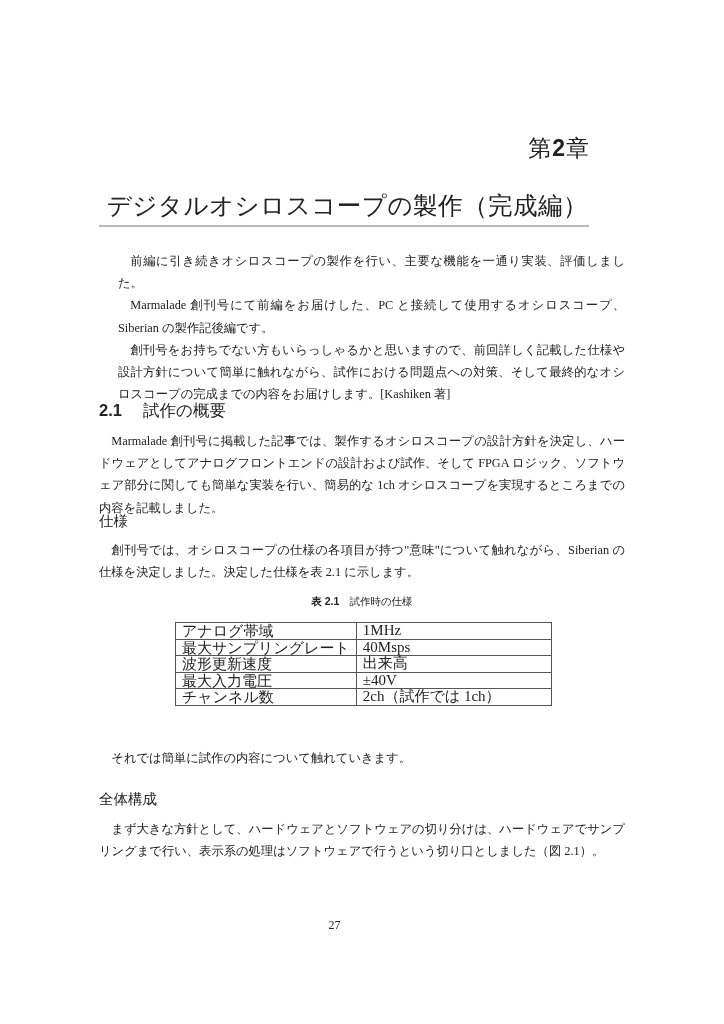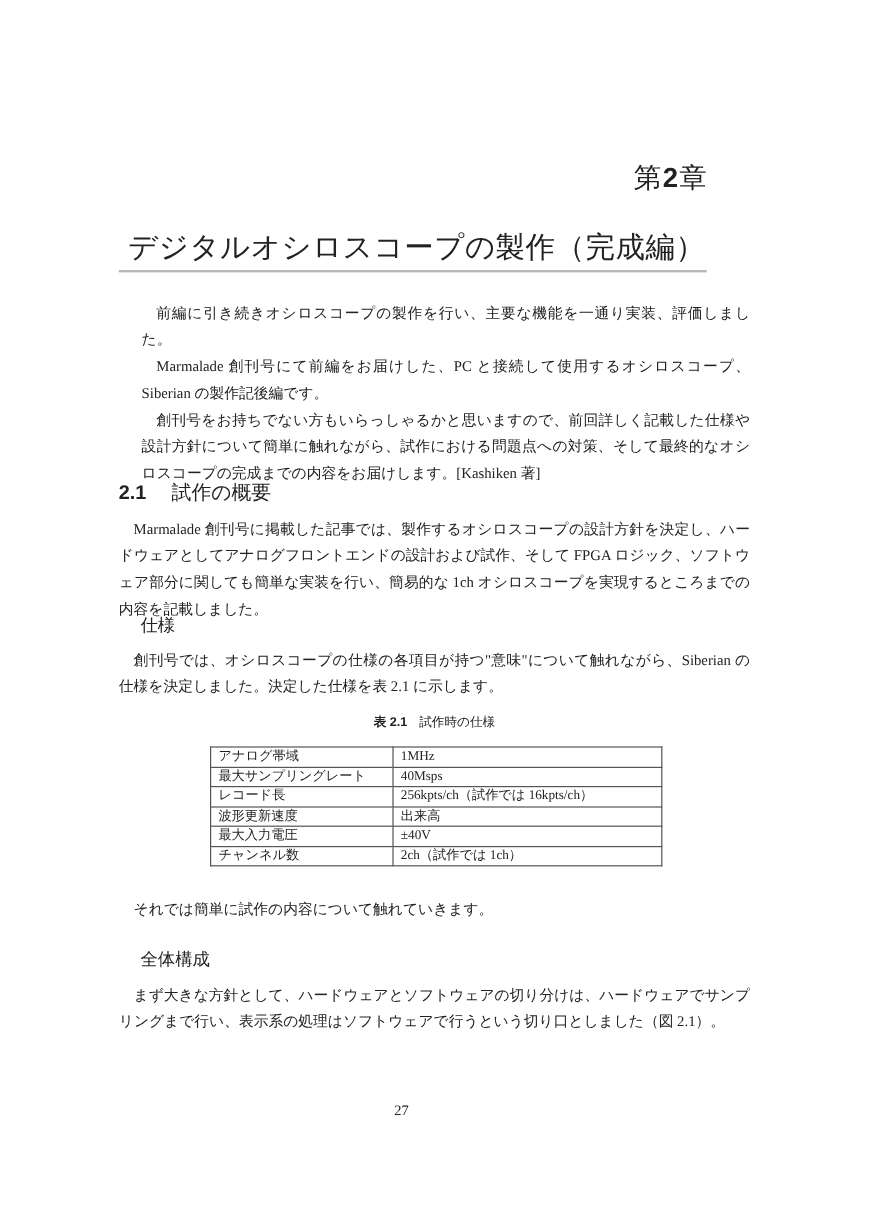--- a/index.html
+++ b/index.html
@@ -13,26 +13,26 @@
     .chapter-title { right: 136px; top: 189px; font-size: 24.5px; letter-spacing: 0.5px; white-space: nowrap; }
     .chapter-rule { left: 99px; top: 225px; width: 490px; height: 2px; background: #b8b8b8; }
 
     .para { left: 118px; width: 507px; font-size: 12.3px; line-height: 22.2px; text-align: justify; }
     .para p { margin: 0; text-indent: 1em; }
     .body-para { left: 99px; width: 526px; font-size: 12.3px; line-height: 22.2px; text-align: justify; }
     .body-para p { margin: 0; text-indent: 1em; }
 
     .sec-heading { left: 99px; font-size: 16.5px; white-space: nowrap; }
     .sec-heading .num { font-weight: bold; display: inline-block; width: 44px; }
-    .subsec-heading { left: 117px; font-size: 14.5px; }
+    .subsec-heading { left: 99px; font-size: 14.5px; }
 
     .tbl-caption { left: 0; width: 724px; text-align: center; top: 595px; font-size: 10.5px; }
     .tbl-caption .num { font-weight: bold; margin-right: 10px; }
 
-    table.spec { position: absolute; left: 175px; top: 622px; width: 377px; border-collapse: collapse; font-size: 11px; }
+    table.spec { position: absolute; left: 175px; top: 622px; width: 377px; border-collapse: collapse; font-size: 15px; }
     table.spec td { border: 1px solid #555; height: 15.5px; padding: 0 6px; line-height: 15px; white-space: nowrap; }
     table.spec td.k { width: 139px; font-family: "Liberation Sans", "DejaVu Sans", sans-serif; }
     table.spec td.v { font-family: "Liberation Serif", "DejaVu Serif", serif; }
 
     .page-num { left: 0; width: 669px; text-align: center; top: 918px; font-size: 12px; }
   </style>
 </head>
 <body>
 
 <div class="abs chapter-num sans">
@@ -67,24 +67,20 @@
   <tbody>
     <tr>
       <td class="k">アナログ帯域</td>
       <td class="v">1MHz</td>
     </tr>
     <tr>
       <td class="k">最大サンプリングレート</td>
       <td class="v">40Msps</td>
     </tr>
     <tr>
-      <td class="k">レコード長</td>
-      <td class="v">256kpts/ch（試作では 16kpts/ch）</td>
-    </tr>
-    <tr>
       <td class="k">波形更新速度</td>
       <td class="v">出来高</td>
     </tr>
     <tr>
       <td class="k">最大入力電圧</td>
       <td class="v">±40V</td>
     </tr>
     <tr>
       <td class="k">チャンネル数</td>
       <td class="v">2ch（試作では 1ch）</td>

